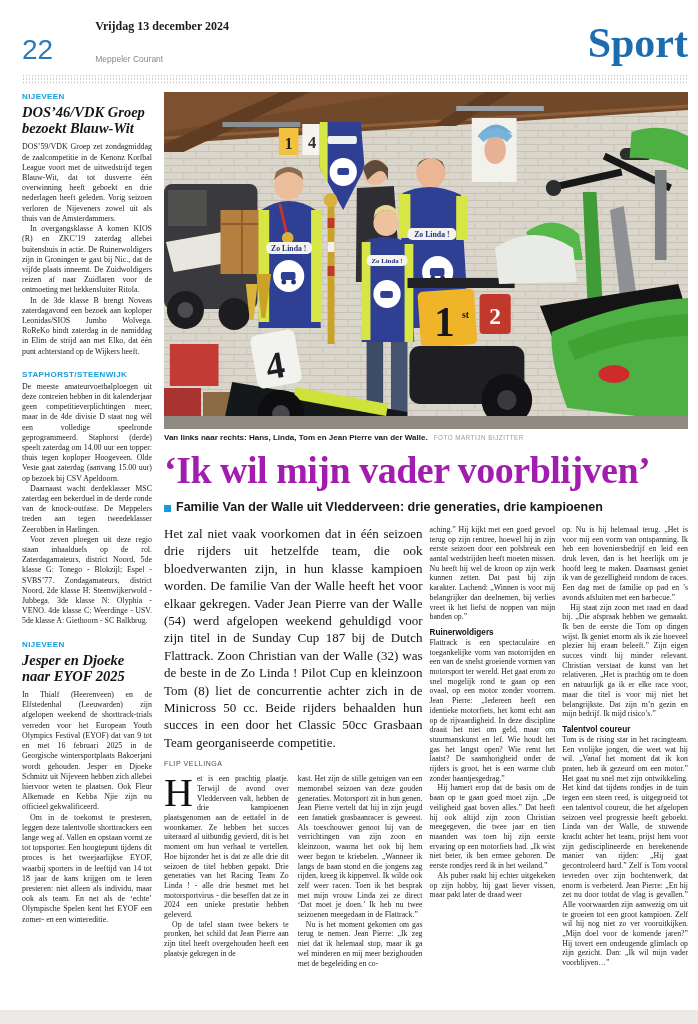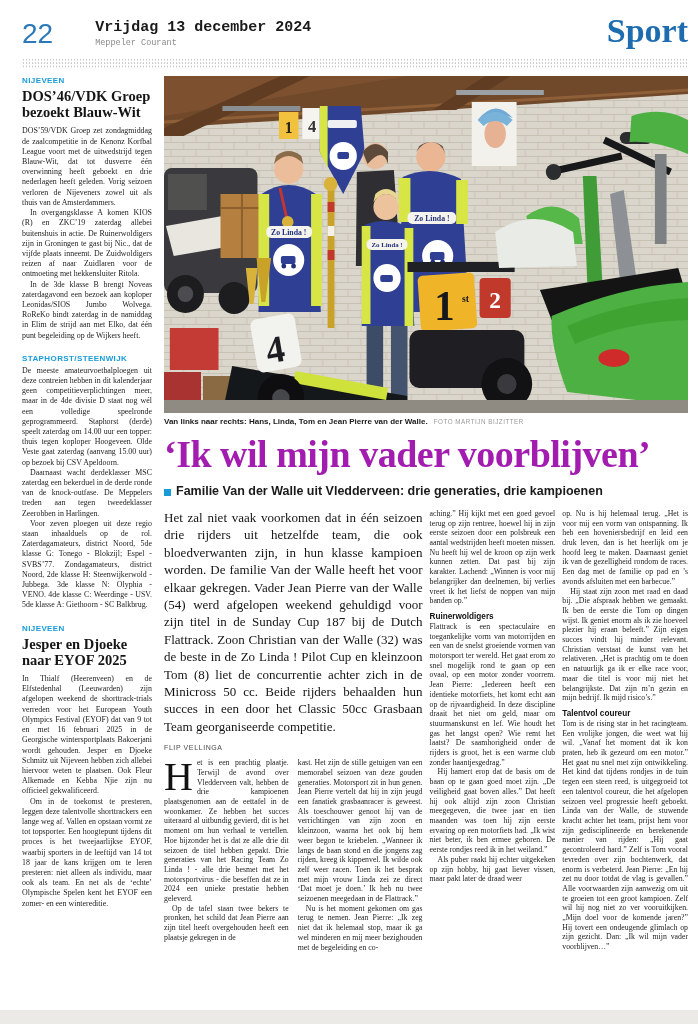--- a/index.html
+++ b/index.html
@@ -4,37 +4,37 @@
 <style>
   * { margin:0; padding:0; box-sizing:border-box; }
   html,body { width:698px; height:1024px; background:#fff; }
   body { font-family:"Liberation Serif", serif; color:#1c1c1a; position:relative; overflow:hidden; }
   .page { padding:12px 10px 0 22px; height:100%; position:relative; }
 
   
   .masthead { display:flex; align-items:flex-end; }
   .page-num { font-family:"Liberation Sans",sans-serif; font-size:28px; color:#2b79b8; line-height:1; margin-top:6px; }
   .date-block { margin-left:42px; margin-top:7px; }
-  .date { font-family:Liberation Mono, monospace; font-weight:bold; font-size:15px; color:#1a1a1a; }
-  .pub { font-family:Liberation Mono, monospace; font-size:8.5px; color:#8a8a8a; margin-top:2px; }
+  .date { font-family:Liberation Serif, serif; font-weight:bold; font-size:12px; color:#1a1a1a; }
+  .pub { font-family:Liberation Sans, sans-serif; font-size:8.5px; color:#8a8a8a; margin-top:20px; }
   .spacer { flex:1; }
-  .section-title { font-family:"Liberation Serif",serif; font-weight:bold; font-size:34px; color:#1d6cb0; line-height:1; }
+  .section-title { font-family:"Liberation Serif",serif; font-weight:bold; font-size:42px; color:#1d6cb0; line-height:1; }
   .dotband { margin-top:10px; height:10px;
     background-image:radial-gradient(circle,#c9c9c9 0.6px,transparent 0.8px);
     background-size:3px 3.4px; }
 
   
   .content { display:flex; gap:12px; margin-top:8px; }
   aside { width:130px; flex:0 0 130px; }
   main { flex:1; min-width:0; }
 
   
   .brief { margin-bottom:13px; }
   .kicker { font-family:"Liberation Sans",sans-serif; font-weight:bold; font-size:8px; letter-spacing:.4px; color:#189cd8; margin-bottom:3px; }
-  .brief h2 { font-family:"Liberation Serif",serif; font-weight:bold; font-size:14.5px; line-height:1.12; margin-bottom:6px; color:#151515; }
+  .brief h2 { font-family:"Liberation Serif",serif; font-weight:bold; font-size:14.5px; line-height:1.12; margin-bottom:6px; color:#151515;font-style:italic; }
   .brief p { font-size:7.9px; line-height:10.2px; text-align:justify; hyphens:auto; }
   .brief p + p { text-indent:8px; }
 
   
   .photo { width:100%; height:337px; overflow:hidden; background:#dbd6cc; }
   .photo svg { display:block; width:100%; height:100%; }
 
   .caption { margin-top:4px; font-family:"Liberation Sans",sans-serif; font-size:8px; }
   .caption b { font-weight:bold; color:#1a1a1a; }
   .credit { font-size:6.3px; color:#9a9a9a; letter-spacing:.5px; margin-left:6px; }
@@ -77,21 +77,21 @@
 
   <div class="content">
 
     <aside>
 
       <div class="brief">
         <div class="kicker">NIJEVEEN</div>
         <h2>DOS’46/VDK Groep bezoekt Blauw-Wit</h2>
         <p>DOS’59/VDK Groep zet zondagmiddag de zaalcompetitie in de Kenonz Korfbal League voort met de uitwedstrijd tegen Blauw-Wit, dat tot dusverre één overwinning heeft geboekt en drie nederlagen heeft geleden. Vorig seizoen verloren de Nijeveners zowel uit als thuis van de Amsterdammers.</p>
         <p>In overgangsklasse A komen KIOS (R) en ZKC’19 zaterdag allebei buitenshuis in actie. De Ruinerwoldigers zijn in Groningen te gast bij Nic., dat de vijfde plaats inneemt. De Zuidwoldigers reizen af naar Zuidlaren voor de ontmoeting met hekkensluiter Ritola.</p>
-        <p>In de 3de klasse B brengt Noveas zaterdagavond een bezoek aan koploper Leonidas/SIOS Jumbo Wolvega. RoReKo bindt zaterdag in de namiddag in Elim de strijd aan met Elko, dat één punt begeleiding op de Wijkers heeft.</p>
+        <p>In de 3de klasse B brengt Noveas zaterdagavond een bezoek aan koploper Leonidas/SIOS Jumbo Wolvega. RoReKo bindt zaterdag in de namiddag in Elim de strijd aan met Elko, dat één punt achterstand op de Wijkers heeft.</p>
       </div>
 
       <div class="brief">
         <div class="kicker">STAPHORST/STEENWIJK</div>
         <p>De meeste amateurvoetbalploegen uit deze contreien hebben in dit kalenderjaar geen competitieverplichtingen meer, maar in de 4de divisie D staat nog wél een volledige speelronde geprogrammeerd. Staphorst (derde) speelt zaterdag om 14.00 uur een topper: thuis tegen koploper Hoogeveen. Olde Veste gaat zaterdag (aanvang 15.00 uur) op bezoek bij CSV Apeldoorn.</p>
         <p>Daarnaast wacht derdeklasser MSC zaterdag een bekerduel in de derde ronde van de knock-outfase. De Meppelers treden aan tegen tweedeklasser Zeerobben in Harlingen.</p>
         <p>Voor zeven ploegen uit deze regio staan inhaalduels op de rol. Zaterdagamateurs, district Noord, 5de klasse G: Tonego - Blokzijl; Espel - SVBS’77. Zondagamateurs, district Noord, 2de klasse H: Steenwijkerwold - Jubbega. 3de klasse N: Olyphia - VENO. 4de klasse C: Weerdinge - USV. 5de klasse A: Giethoorn - SC Balkbrug.</p>
       </div>
 
       <div class="brief">

